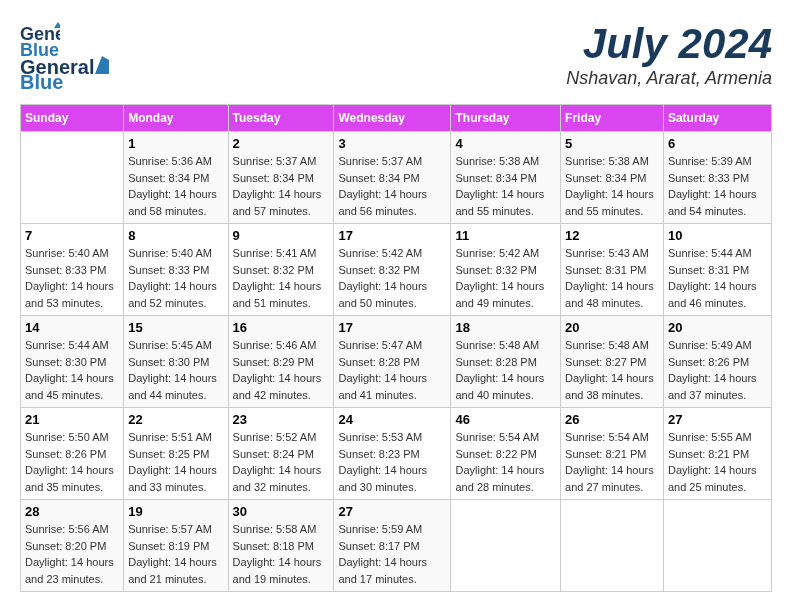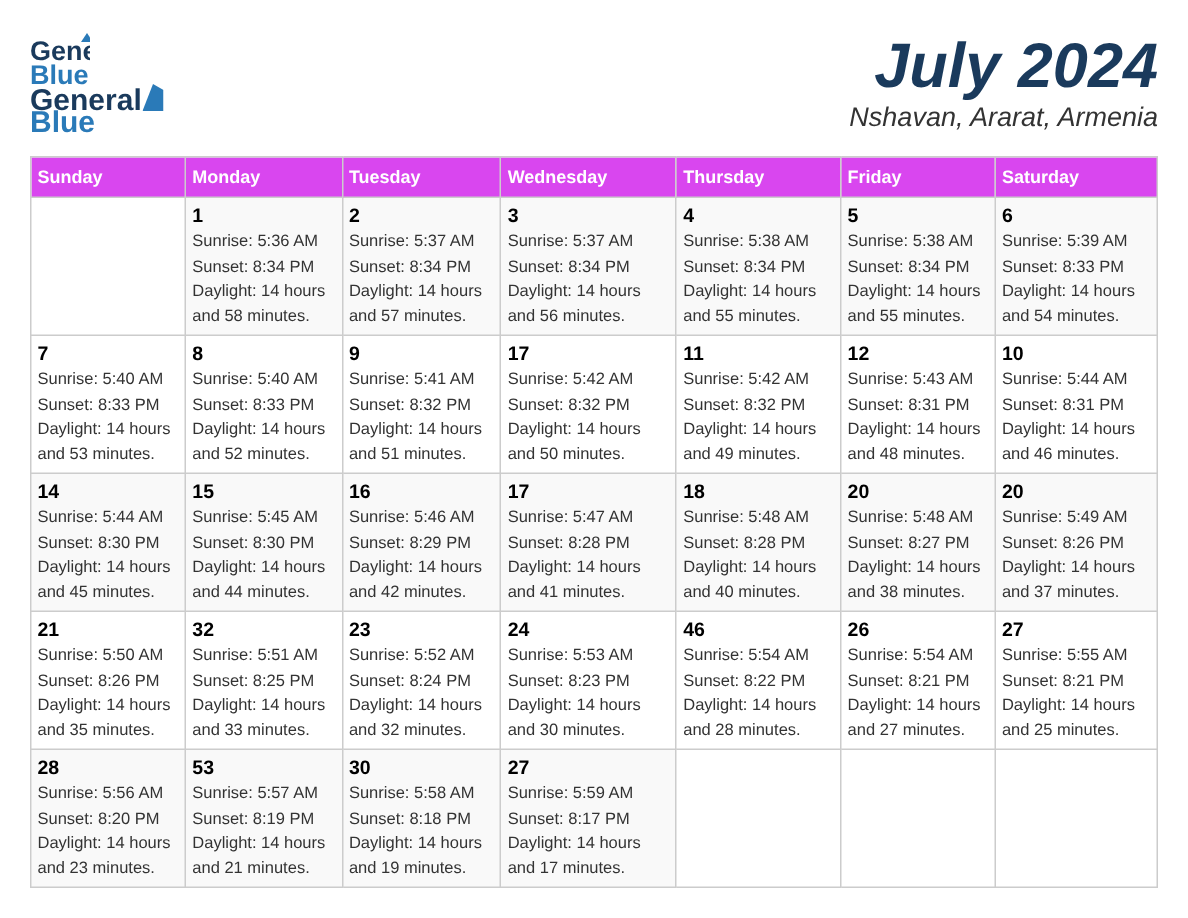--- a/index.html
+++ b/index.html
@@ -244,21 +244,21 @@
         </td>
       </tr>
       <tr>
         <td>
           <div class="day-num">21</div>
         <div class="day-info">
           Sunrise: 5:50 AM<br>Sunset: 8:26 PM<br>Daylight: 14 hours and 35 minutes.
         </div>
         </td>
         <td>
-          <div class="day-num">32</div>
+          <div class="day-num">22</div>
         <div class="day-info">
           Sunrise: 5:51 AM<br>Sunset: 8:25 PM<br>Daylight: 14 hours and 33 minutes.
         </div>
         </td>
         <td>
           <div class="day-num">23</div>
         <div class="day-info">
           Sunrise: 5:52 AM<br>Sunset: 8:24 PM<br>Daylight: 14 hours and 32 minutes.
         </div>
         </td>
@@ -288,21 +288,21 @@
         </td>
       </tr>
       <tr>
         <td>
           <div class="day-num">28</div>
         <div class="day-info">
           Sunrise: 5:56 AM<br>Sunset: 8:20 PM<br>Daylight: 14 hours and 23 minutes.
         </div>
         </td>
         <td>
-          <div class="day-num">53</div>
+          <div class="day-num">19</div>
         <div class="day-info">
           Sunrise: 5:57 AM<br>Sunset: 8:19 PM<br>Daylight: 14 hours and 21 minutes.
         </div>
         </td>
         <td>
           <div class="day-num">30</div>
         <div class="day-info">
           Sunrise: 5:58 AM<br>Sunset: 8:18 PM<br>Daylight: 14 hours and 19 minutes.
         </div>
         </td>

